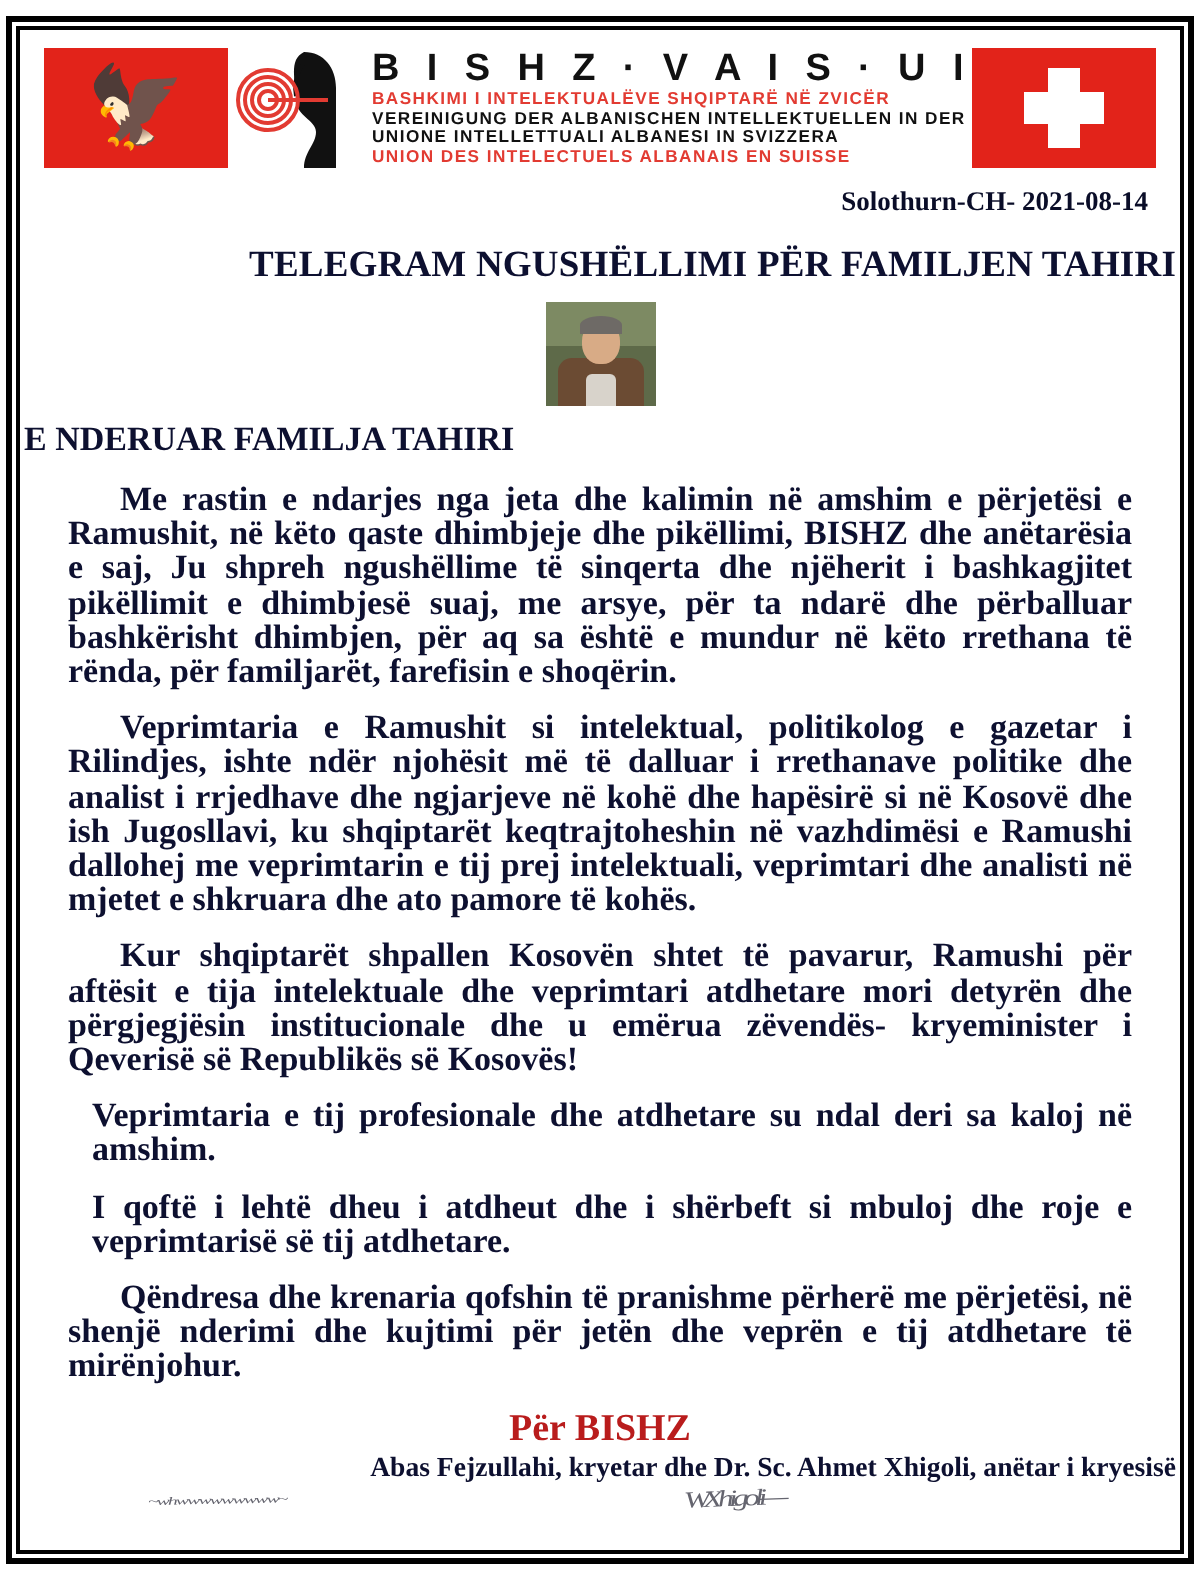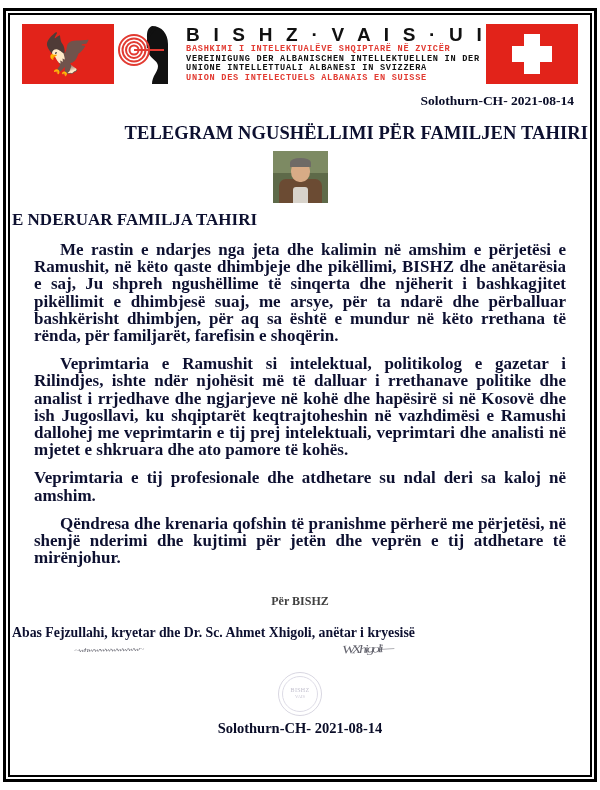--- a/index.html
+++ b/index.html
@@ -101,21 +101,21 @@
   .brand-title {
     font-family: "Liberation Sans", sans-serif;
     font-weight: bold;
     font-size: 19px;
     letter-spacing: 4.2px;
     color: #111111;
     line-height: 20px;
     white-space: nowrap;
   }
   .brand-sub {
-    font-family: Liberation Mono, monospace;
+    font-family: Liberation Sans, sans-serif;
     font-weight: bold;
     font-size: 8.6px;
     line-height: 9.6px;
     letter-spacing: 0.72px;
     white-space: nowrap;
   }
   .brand-sub.red { color: #e23b32; }
   .brand-sub.dark { color: #111111; }
 
   .datestamp {
@@ -184,35 +184,34 @@
   .body-text p {
     margin: 0 0 11px 0;
     text-align: justify;
     text-indent: 26px;
     font-weight: bold;
     font-size: 17px;
     line-height: 17.2px;
     color: #0d1030;
     font-family: "Liberation Serif", serif;
   }
-  .body-text p.noindent { text-indent: 0; }
+  .body-text p.noindent { text-indent: 0; margin-left: 12px; }
 
   
   .sig-for {
     text-align: center;
     font-weight: bold;
-    font-size: 12px;
-    margin-top: 28px;
-    color: #404040;
+    font-size: 19px;
+    margin-top: 12px;
+    color: #b91c1c;
   }
   .sig-names {
-    text-align: left;
+    text-align: right;
     font-weight: bold;
     font-size: 13.8px;
-    margin-top: 16px;
     color: #0d1030;
   }
   .sig-marks {
     position: relative;
     height: 26px;
     margin-top: 1px;
   }
   .sig-scribble {
     position: absolute;
     font-family: "Liberation Serif", serif;
@@ -337,21 +336,23 @@
         <div class="p-head"></div>
         <div class="p-hair"></div>
       </div>
     </div>
 
     <div class="doc-subtitle">E NDERUAR FAMILJA TAHIRI</div>
 
     <div class="body-text">
       <p>Me rastin e ndarjes nga jeta dhe kalimin në amshim e përjetësi e Ramushit, në këto qaste dhimbjeje dhe pikëllimi, BISHZ dhe anëtarësia e saj, Ju shpreh ngushëllime të sinqerta dhe njëherit i bashkagjitet pikëllimit e dhimbjesë suaj, me arsye, për ta ndarë dhe përballuar bashkërisht dhimbjen, për aq sa është e mundur në këto rrethana të rënda, për familjarët, farefisin e shoqërin.</p>
       <p>Veprimtaria e Ramushit si intelektual, politikolog e gazetar i Rilindjes, ishte ndër njohësit më të dalluar i rrethanave politike dhe analist i rrjedhave dhe ngjarjeve në kohë dhe hapësirë si në Kosovë dhe ish Jugosllavi, ku shqiptarët keqtrajtoheshin në vazhdimësi e Ramushi dallohej me veprimtarin e tij prej intelektuali, veprimtari dhe analisti në mjetet e shkruara dhe ato pamore të kohës.</p>
+      <p>Kur shqiptarët shpallen Kosovën shtet të pavarur, Ramushi për aftësit e tija intelektuale dhe veprimtari atdhetare mori detyrën dhe përgjegjësin institucionale dhe u emërua zëvendës- kryeminister i Qeverisë së Republikës së Kosovës!</p>
       <p class="noindent">Veprimtaria e tij profesionale dhe atdhetare su ndal deri sa kaloj në amshim.</p>
+      <p class="noindent">I qoftë i lehtë dheu i atdheut dhe i shërbeft si mbuloj dhe roje e veprimtarisë së tij atdhetare.</p>
       <p>Qëndresa dhe krenaria qofshin të pranishme përherë me përjetësi, në shenjë nderimi dhe kujtimi  për jetën dhe veprën e tij atdhetare të mirënjohur.</p>
     </div>
 
     <div class="sig-for">Për BISHZ</div>
     <div class="sig-names">Abas Fejzullahi, kryetar  dhe Dr. Sc. Ahmet  Xhigoli, anëtar i kryesisë</div>
 
     <div class="sig-marks">
       <span class="sig-scribble sig-left">~ whwwwwwwwww ~</span>
       <span class="sig-scribble sig-right">W Xhigoli —</span>
     </div>

